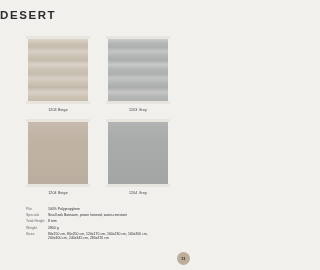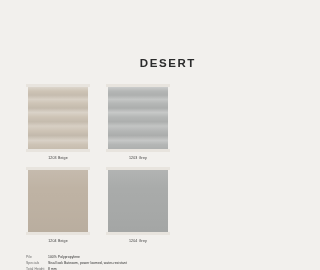--- a/index.html
+++ b/index.html
@@ -18,28 +18,27 @@
   .page {
     width: 196px;
     height: 270px;
     background: #f2f0ed;
     position: relative;
     box-sizing: border-box;
   }
 
   
   .page-title {
-    text-align: right;
+    text-align: left;
     font-size: 11.5px;
     font-weight: bold;
     letter-spacing: 1.6px;
     color: #2b2b2b;
     padding-top: 9px;
     line-height: 13px;
-    margin-top: 48px;
   }
 
   
   .swatch-grid {
     position: absolute;
     top: 36px;
     left: 26px;
     width: 144px;
     display: flex;
     flex-wrap: wrap;

